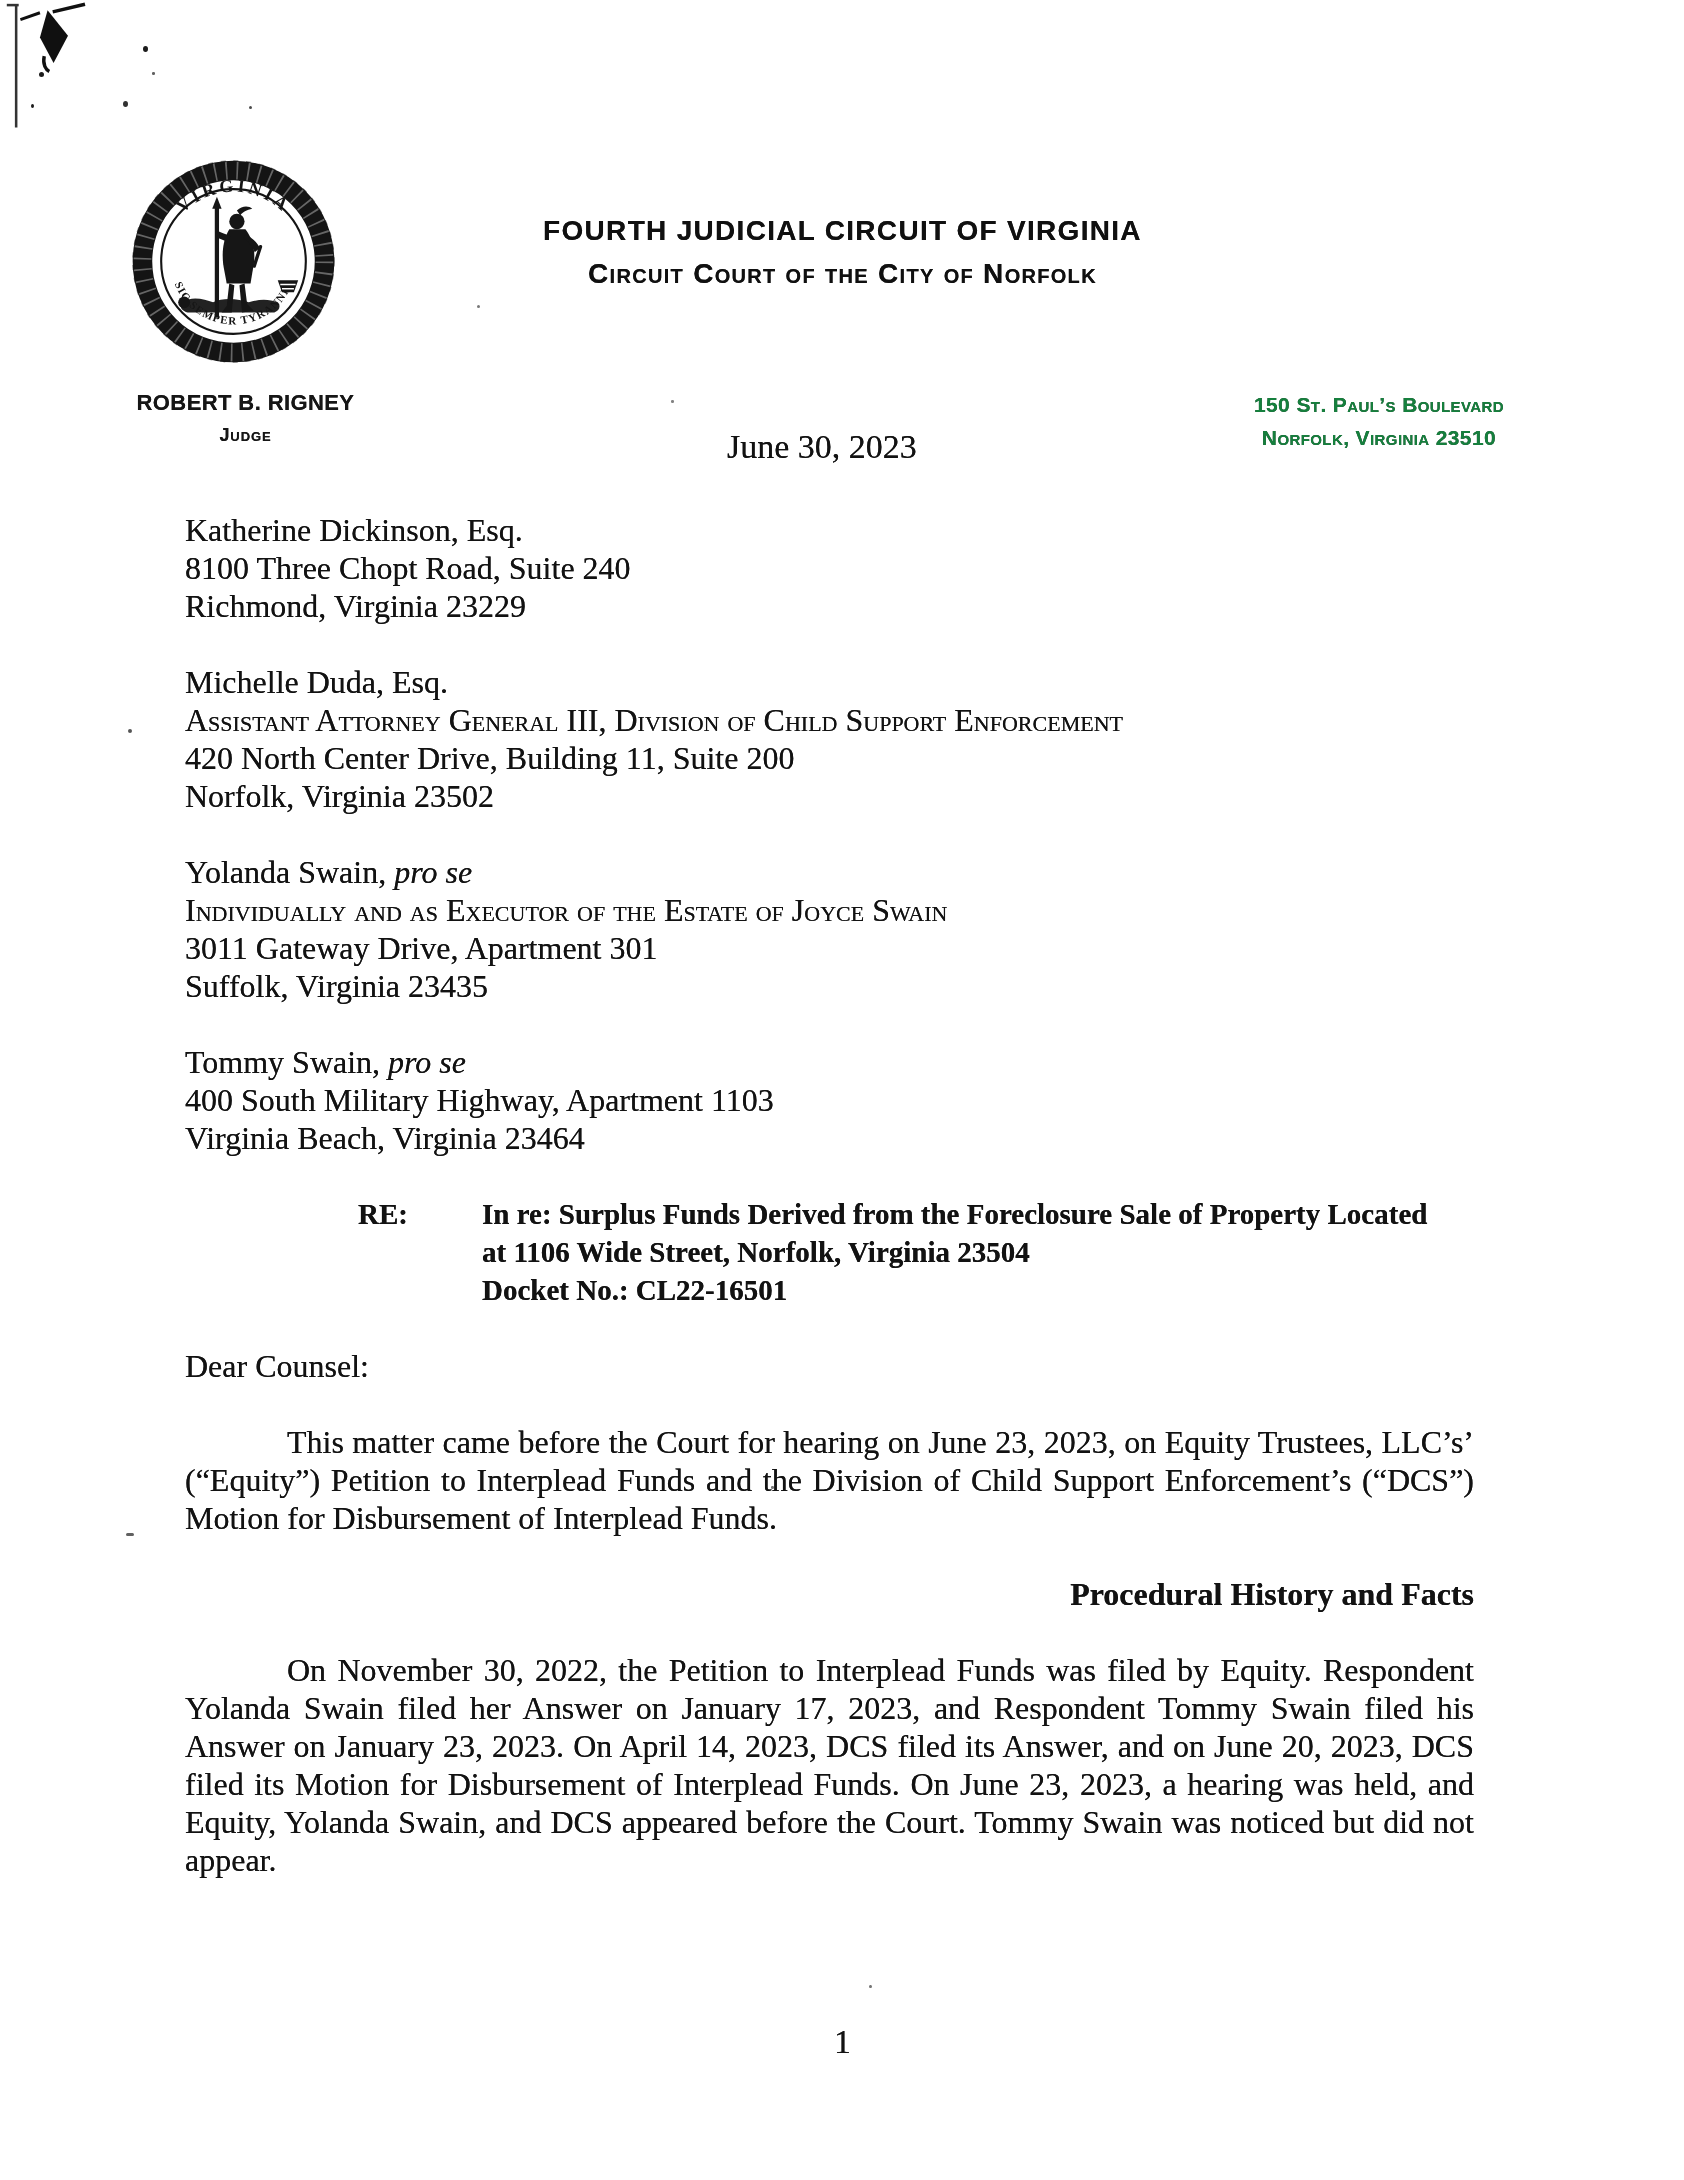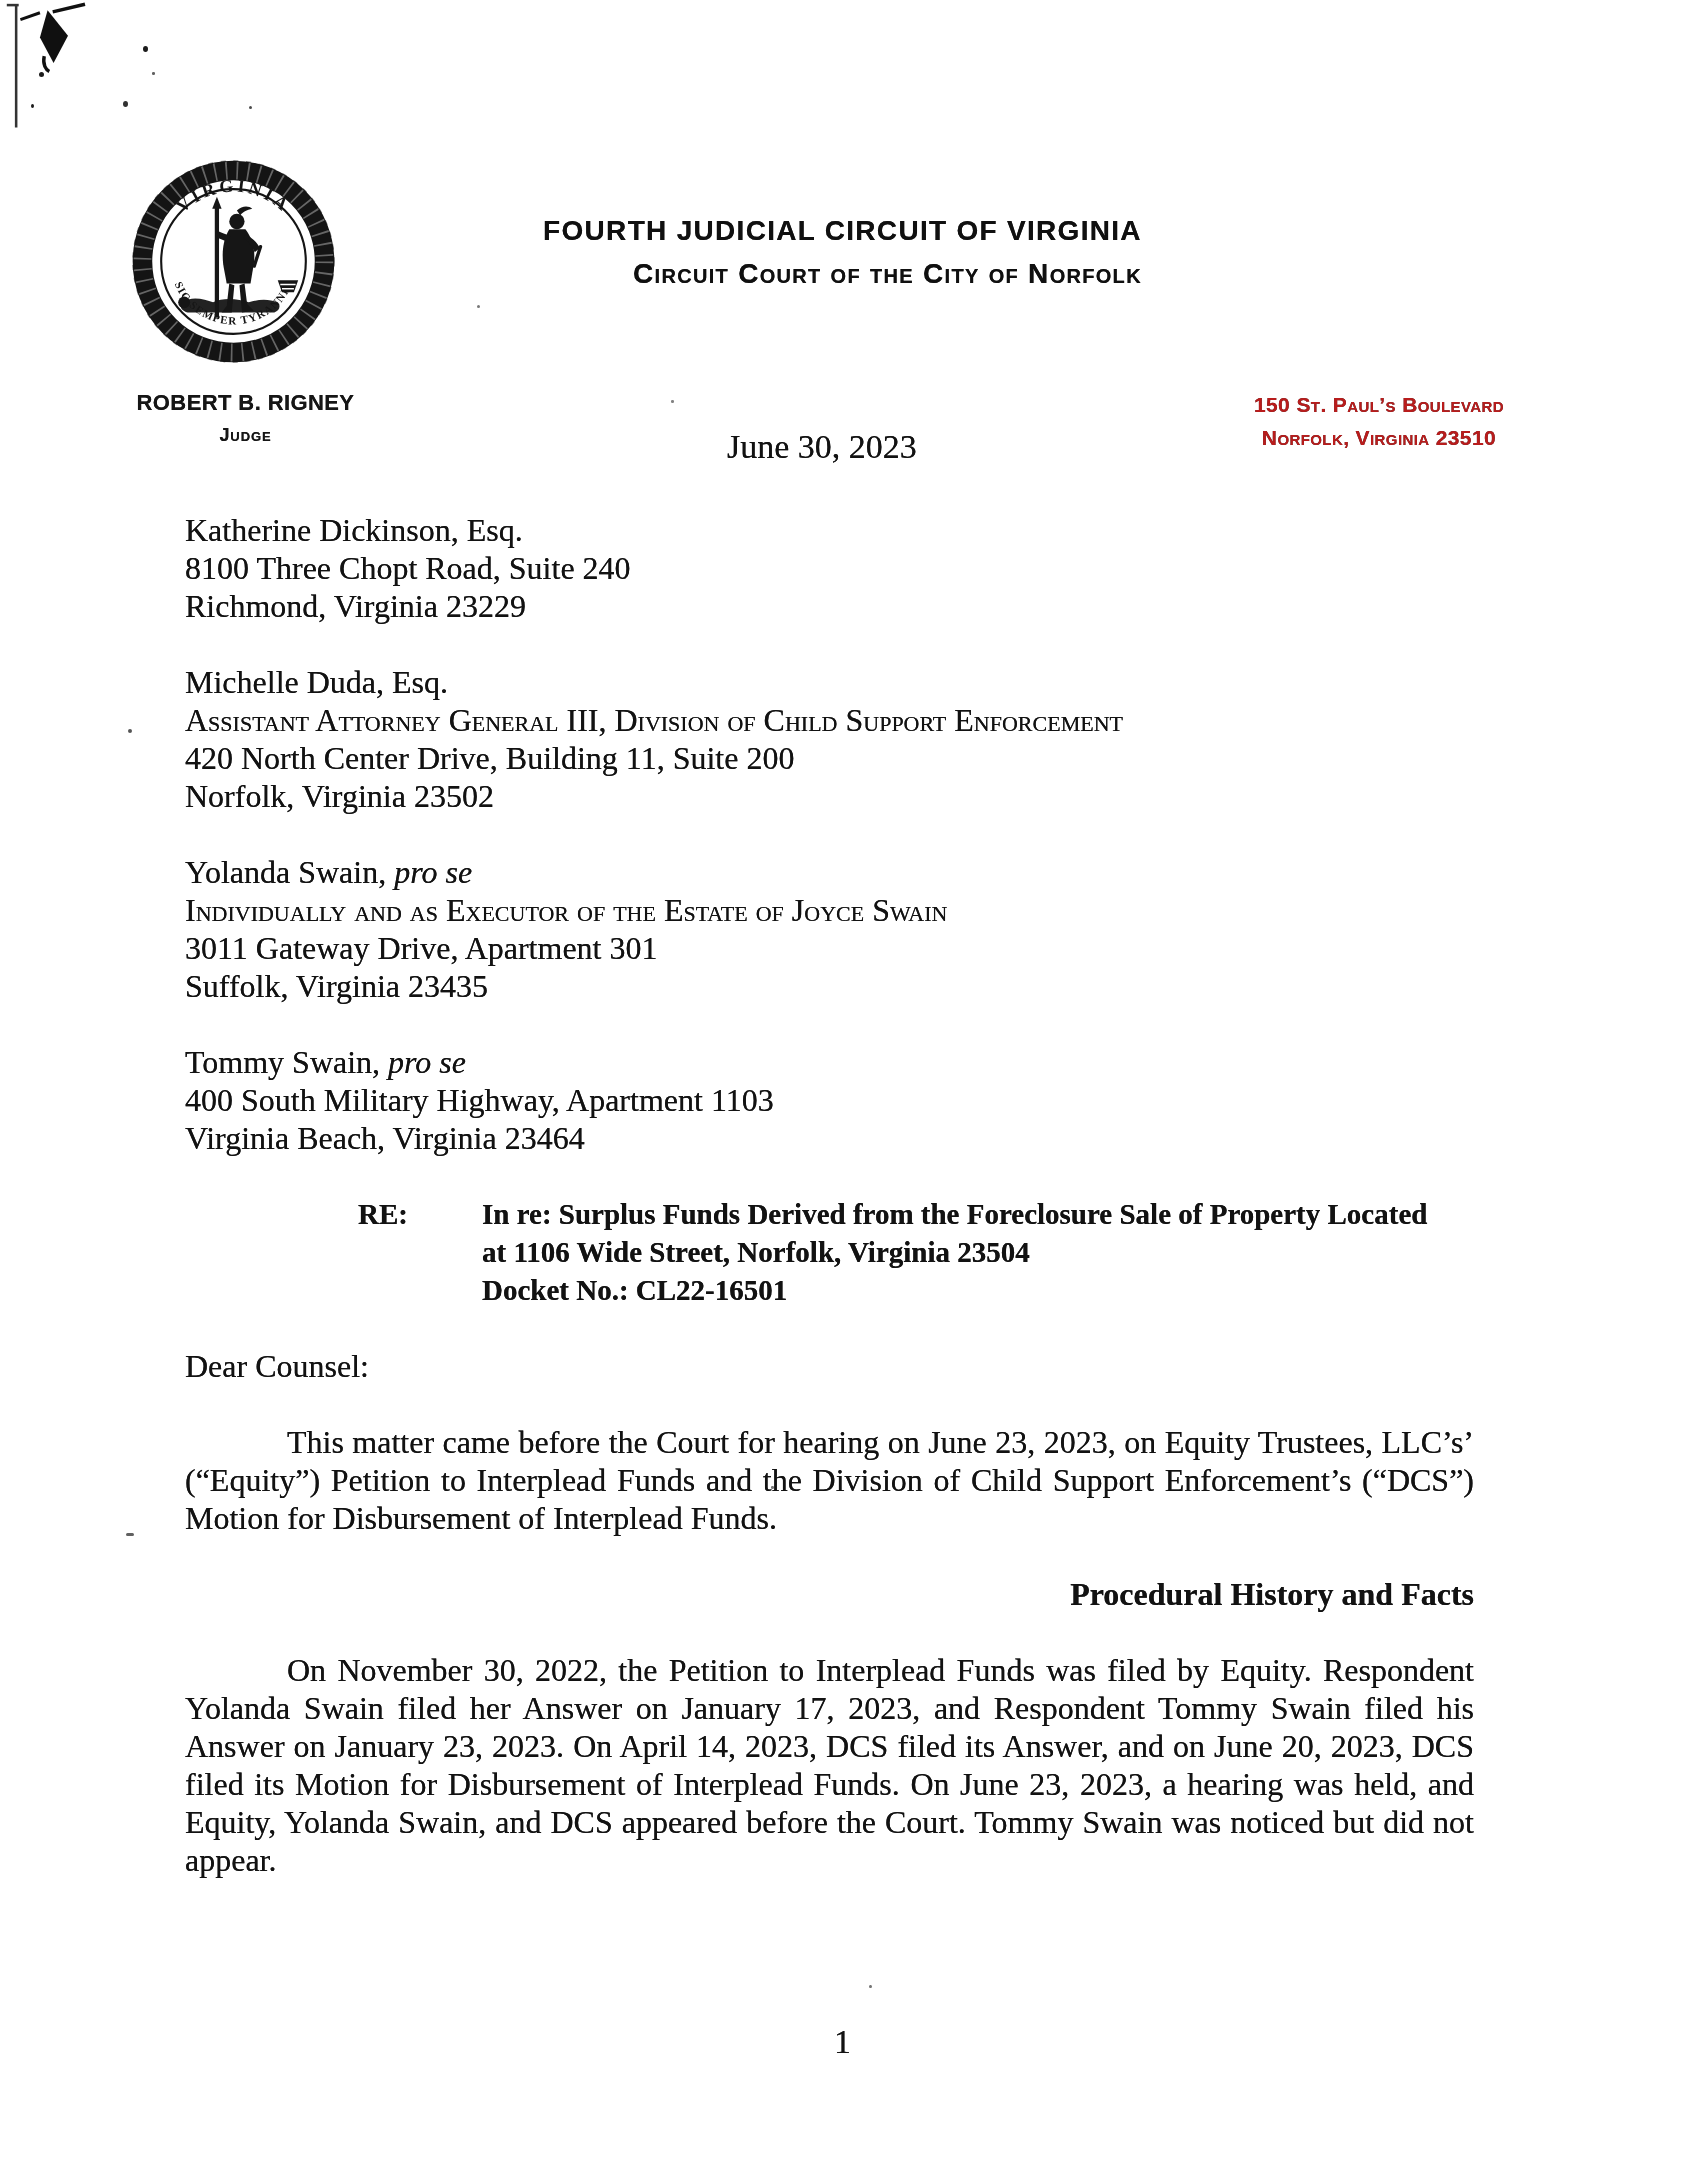--- a/index.html
+++ b/index.html
@@ -11,37 +11,37 @@
     font-family:"Liberation Serif","DejaVu Serif",serif;
     color:#121212;
   }
   
   .ink{ text-shadow:0 0 0.5px rgba(10,10,10,.85); }
 
   
   #seal{ position:absolute; left:128px; top:156px; width:211px; height:211px; }
   #header-title{
     position:absolute; left:50%; top:215px; transform:translateX(-50%);
-    text-align:right; white-space:nowrap;
+    text-align:center; white-space:nowrap;
     font-family:"Liberation Sans","DejaVu Sans",sans-serif;
     font-weight:bold; color:#101010;
   }
   #court-line1{ font-size:28px; letter-spacing:1.3px; }
   #court-line2{ font-size:28px; font-variant:small-caps; letter-spacing:1.3px; margin-top:11px; }
 
   #judge-block{
     position:absolute; left:135px; top:390px; width:221px; text-align:center;
     font-family:"Liberation Sans","DejaVu Sans",sans-serif; font-weight:bold; color:#161616;
   }
   #judge-name{ font-size:22px; letter-spacing:0.4px; }
   #judge-title{ font-size:18px; font-variant:small-caps; letter-spacing:0.9px; margin-top:9.4px; }
 
   #court-address{
     position:absolute; right:181px; top:388px; text-align:center;
-    font-family:"Liberation Sans","DejaVu Sans",sans-serif; font-weight:bold; color:#b91c1c;
+    font-family:"Liberation Sans","DejaVu Sans",sans-serif; font-weight:bold; color:#15803d;
     font-variant:small-caps; font-size:21px; letter-spacing:0.4px; line-height:33px;
   }
 
   #letter-date{
     position:absolute; left:727px; top:428px;
     font-size:34px;
   }
 
   
   #content{

